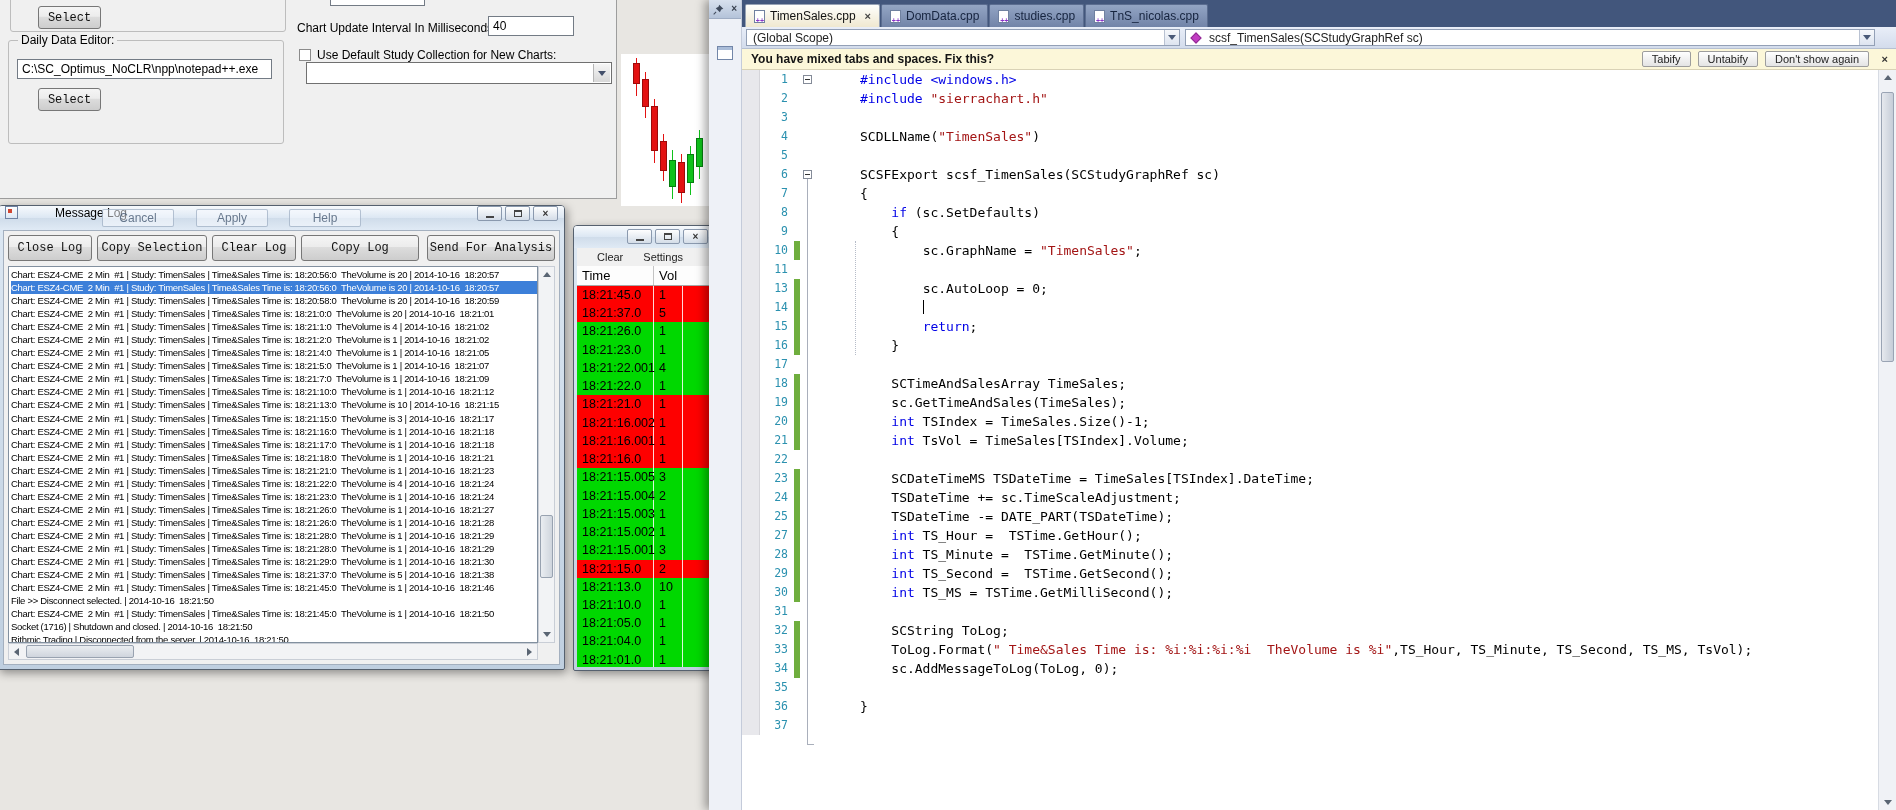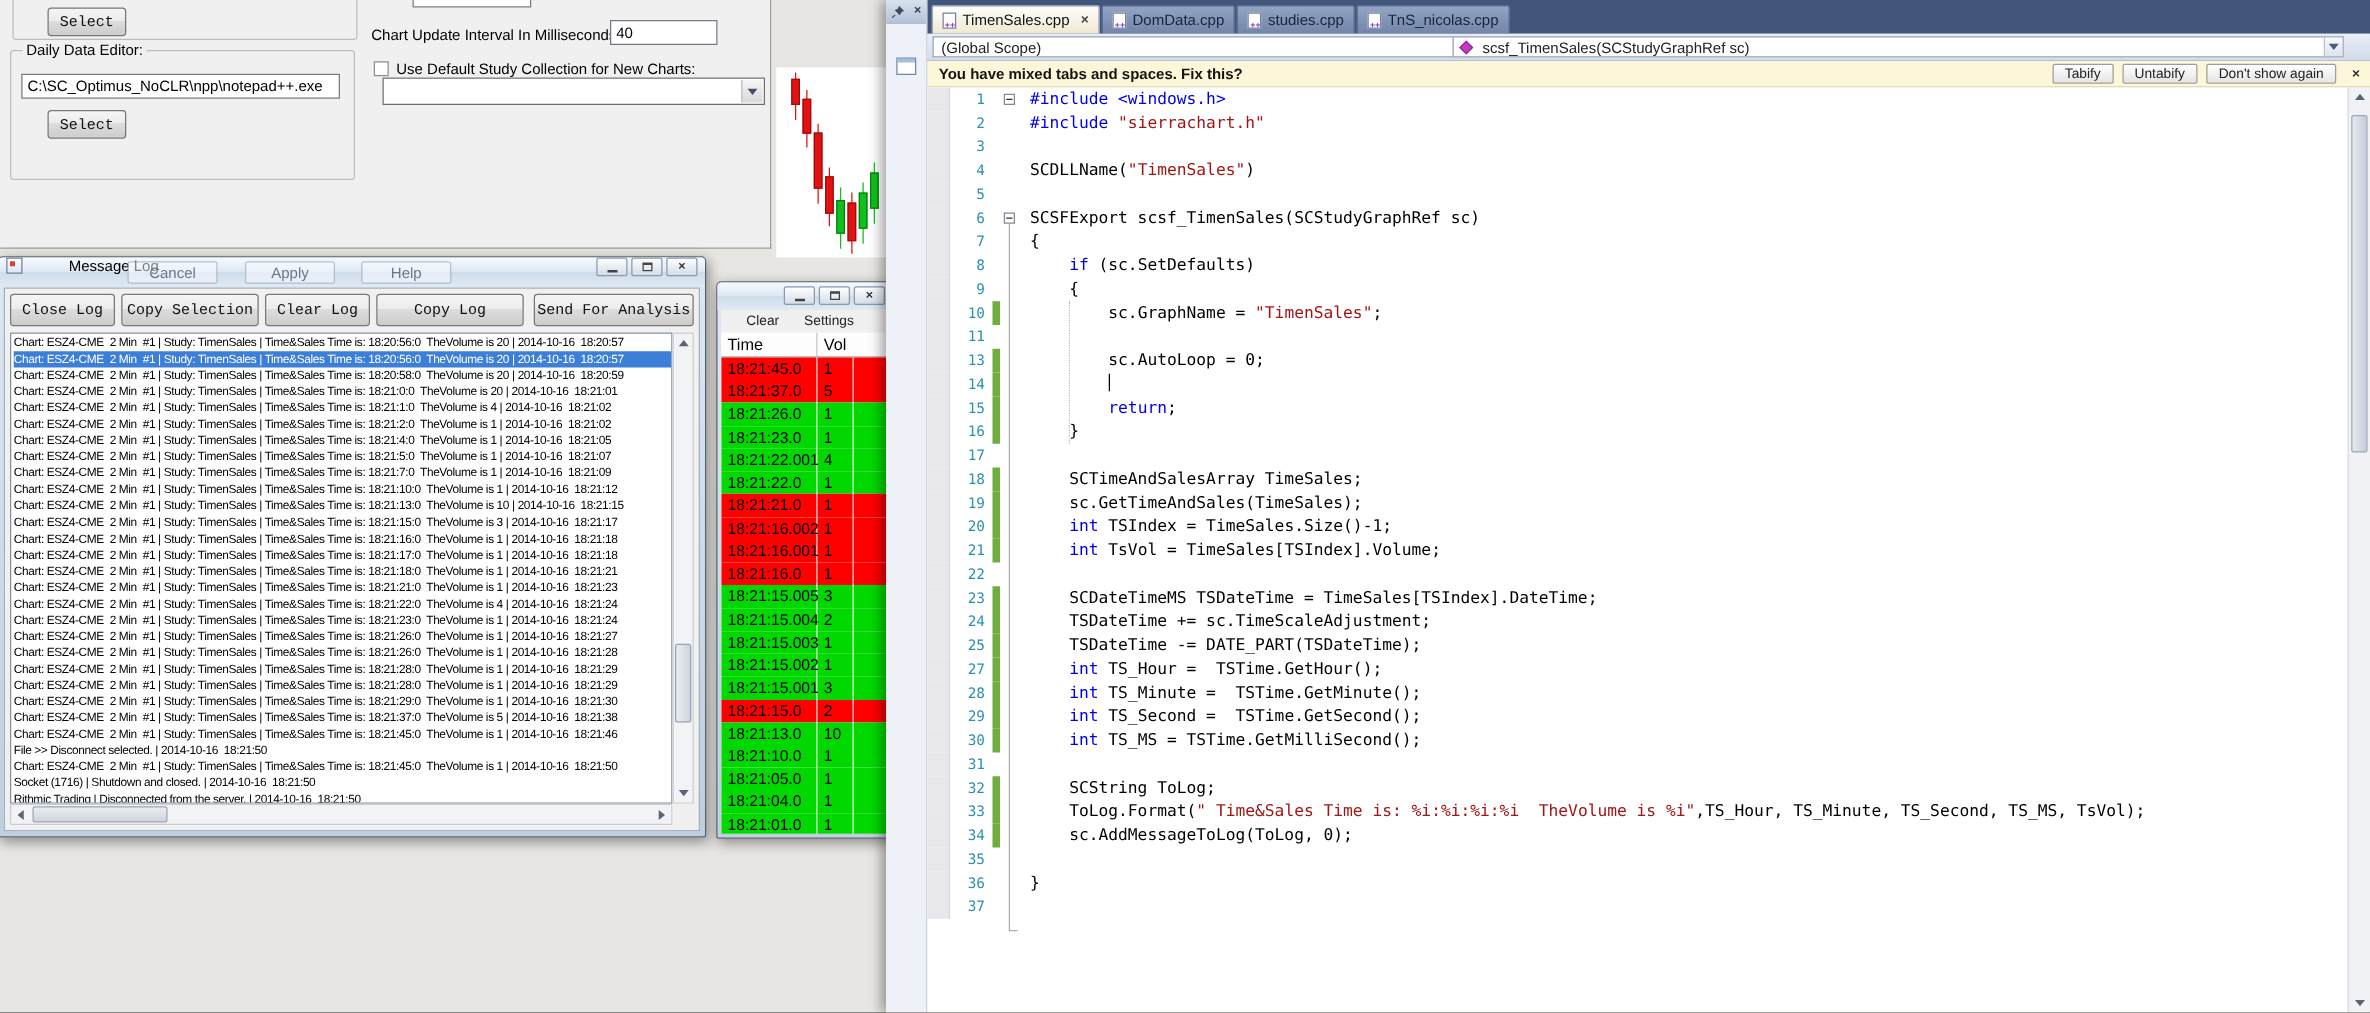--- a/index.html
+++ b/index.html
@@ -98,41 +98,41 @@
   .vs-tabs{height:27px;background:#42567c;display:flex;align-items:flex-end;padding-left:3px;gap:1px;}
   .vs-tab{height:23px;display:flex;align-items:center;gap:5px;padding:6px 8px;font-size:12px;border-radius:2px 2px 0 0;border:1px solid #5b6d90;border-bottom:none;white-space:nowrap;}
   .vs-tab.active{background:linear-gradient(#fefefc,#efe8d0);color:#111;border-color:#97a2b4;}
   .vs-tab.inactive{background:linear-gradient(#93a5c4,#7284a8);color:#16243f;}
   .cpp-icon{width:11px;height:13px;background:#fff;border:1px solid #7081a0;position:relative;flex:0 0 auto;}
   .cpp-icon::after{content:"++";position:absolute;right:0;bottom:-2px;font-size:7px;font-weight:bold;color:#8a35c8;}
   .tab-close{font-size:11px;color:#444;margin-left:4px;font-weight:bold;}
   .vs-nav{height:22px;background:linear-gradient(#e9eef8,#d3dcec);border-bottom:1px solid #b6c0d2;position:relative;}
   .nav-combo{position:absolute;top:2px;height:17px;background:#fff;border:1px solid #93a0b6;font-size:12px;color:#222;display:flex;align-items:center;overflow:hidden;}
   .nc1{left:4px;width:434px;}
-  .nc2{left:420px;right:21px;}
+  .nc2{left:443px;right:21px;}
   .nav-txt{padding-left:6px;flex:1;white-space:nowrap;overflow:hidden;}
   .nav-arrow{width:15px;height:100%;border-left:1px solid #b9c2d2;background:linear-gradient(#f6f8fb,#dde4f0);display:flex;align-items:center;justify-content:center;flex:0 0 auto;}
   .nav-arrow .tri-down{border-top-color:#4a5a78;margin-top:4px;}
   .method-icon{width:8px;height:8px;background:#c23cc2;border:1px solid #8e2a92;transform:rotate(45deg);margin:0 3px 0 6px;flex:0 0 auto;}
   .vs-warn{height:21px;background:#fcf7d9;border-bottom:1px solid #d9d2b6;display:flex;align-items:center;font-size:12px;position:relative;padding-left:9px;}
   .warn-text{font-weight:bold;color:#141414;}
   .warn-btns{position:absolute;right:27px;display:flex;gap:7px;}
   .warn-btn{height:16px;padding:0 9px;font-size:11px;background:linear-gradient(#ffffff,#e4e4e4);border:1px solid #9d9d9d;border-radius:2px;display:flex;align-items:center;color:#222;white-space:nowrap;}
   .warn-close{position:absolute;right:8px;font-size:11px;font-weight:bold;color:#333;}
 
   #editor{position:absolute;left:0;top:70px;right:18px;bottom:0;background:#fff;overflow:hidden;font-family:"DejaVu Sans Mono","Liberation Mono",monospace;}
   .cl{display:flex;height:19px;}
   .cl-ind{width:18px;background:#e8e8ec;border-right:1px solid #d5d5da;flex:0 0 auto;}
   .cl-num{width:34px;text-align:right;padding-right:6px;font-size:11.5px;line-height:19px;color:#2b91af;flex:0 0 auto;}
   .cl-chg{width:6px;flex:0 0 auto;}
   .cl-chg.on{background:#6fae3e;}
   .cl-fold{width:16px;position:relative;flex:0 0 auto;}
   .fold-box{position:absolute;left:3px;top:5px;width:9px;height:9px;background:#fff;border:1px solid #848b98;}
   .fold-box::after{content:"";position:absolute;left:1px;right:1px;top:3px;height:1px;background:#333;}
-  .cl-code{flex:1;font-size:13px;line-height:19px;white-space:pre;tab-size:4;-moz-tab-size:4;padding-left:8px;color:#000;overflow:hidden;}
+  .cl-code{flex:1;font-size:13px;line-height:19px;white-space:pre;tab-size:4;-moz-tab-size:4;padding-left:8px;color:#000;overflow:hidden;margin-left:36px;}
   .c-b{color:#0000e6;} .c-r{color:#a31515;} .c-k{color:#000;}
   .caret{display:inline-block;width:1.5px;height:14px;background:#000;vertical-align:-2px;}
   .fold-vline{position:absolute;left:65px;top:109px;width:1px;height:565px;background:#a9afbb;}
   .fold-tick{position:absolute;left:65px;top:674px;width:7px;height:1px;background:#a9afbb;}
   .indent-guide{position:absolute;left:113px;top:171px;height:114px;width:0;border-left:1px dotted #b6bcc8;}
   .vs-scroll{position:absolute;right:0;top:70px;bottom:0;width:18px;background:#f0f2f6;border-left:1px solid #d7dbe3;}
   .vs-thumb{position:absolute;left:2px;right:2px;top:22px;height:270px;background:linear-gradient(90deg,#e6e9ee,#c6cdd8);border:1px solid #9aa4b4;border-radius:2px;}
 </style>
 </head>
 <body>

